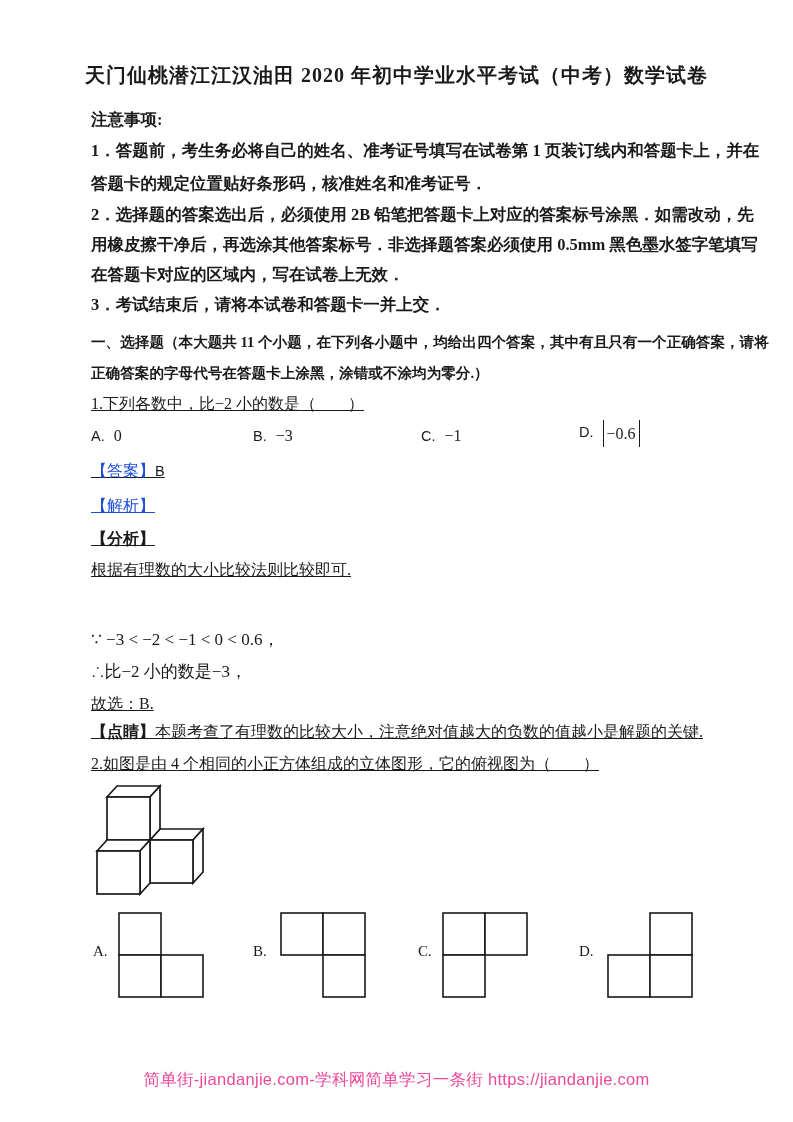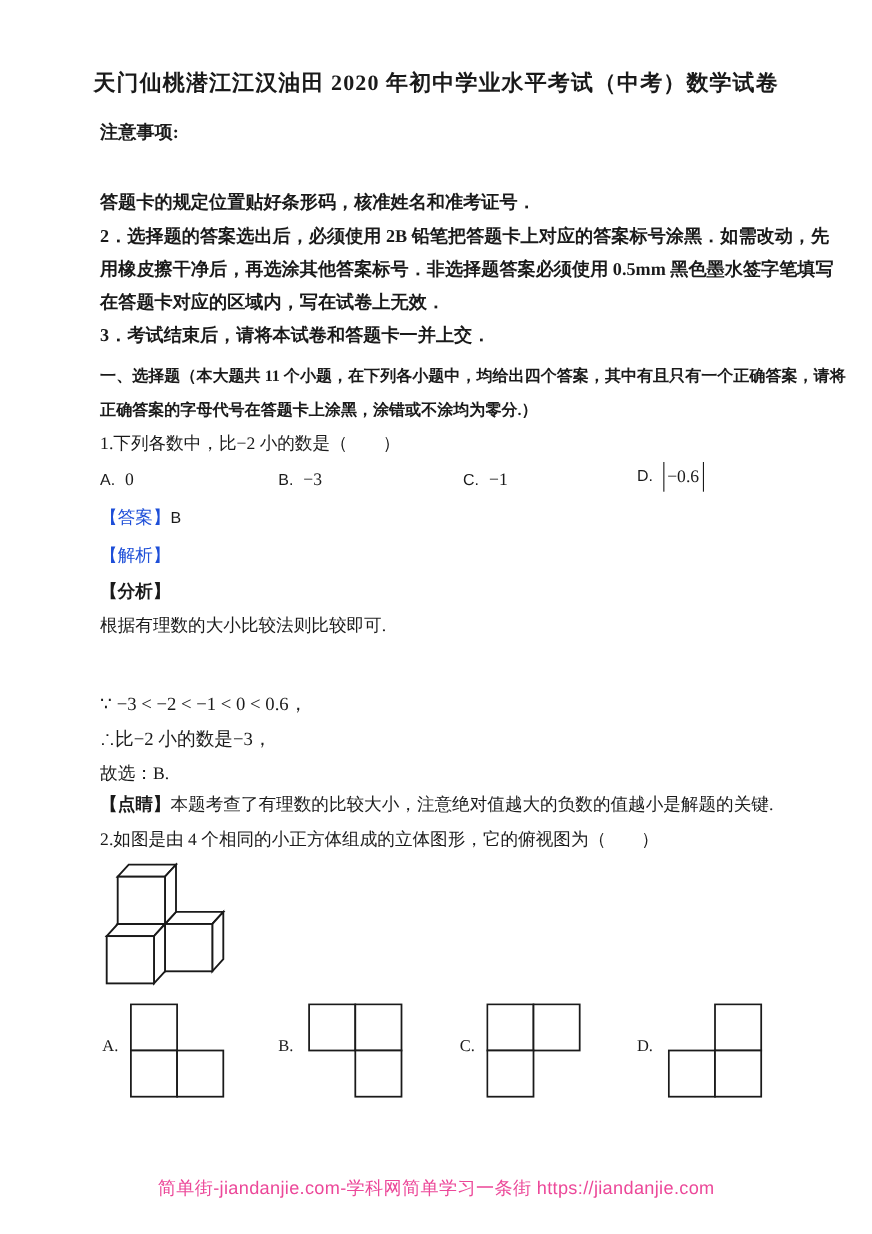--- a/index.html
+++ b/index.html
@@ -8,21 +8,21 @@
     width:751px;height:1122px;
     margin:0 auto;
     background:#ffffff;
     font-family:"Liberation Serif","DejaVu Serif",serif;
     color:#1a1a1a;
     overflow:hidden;
   }
   .ln{position:absolute;left:70px;white-space:nowrap;font-size:16.5px;line-height:24px;}
   .bold{font-weight:700;}
   .small{font-size:14.6px;}
-  .body-ln{font-size:16px;}
+  .body-ln{font-size:16px;text-decoration:underline;}
   .title{
     position:absolute;left:0;right:0;top:62px;
     text-align:center;font-size:20px;font-weight:700;letter-spacing:1px;
   }
   .blue{color:#1d4ed8;}
   .gray-footer{
     position:absolute;left:0;right:0;top:1069px;
     text-align:center;
     font-family:"Liberation Sans","DejaVu Sans",sans-serif;
     font-size:16.5px;color:#ec4899;letter-spacing:0.3px;
@@ -48,20 +48,21 @@
 </style>
 </head>
 <body>
 
 <div class="page">
 
   <div class="title">天门仙桃潜江江汉油田 2020 年初中学业水平考试（中考）数学试卷</div>
 
   <div class="ln bold" style="top:108px">注意事项:</div>
 
+  <div class="ln bold" style="top:139px">1．答题前，考生务必将自己的姓名、准考证号填写在试卷第 1 页装订线内和答题卡上，并在</div>
   <div class="ln bold" style="top:172px">答题卡的规定位置贴好条形码，核准姓名和准考证号．</div>
 
   <div class="ln bold" style="top:203px">2．选择题的答案选出后，必须使用 2B 铅笔把答题卡上对应的答案标号涂黑．如需改动，先</div>
   <div class="ln bold" style="top:233px">用橡皮擦干净后，再选涂其他答案标号．非选择题答案必须使用 0.5mm 黑色墨水签字笔填写</div>
   <div class="ln bold" style="top:263px">在答题卡对应的区域内，写在试卷上无效．</div>
 
   <div class="ln bold" style="top:293px">3．考试结束后，请将本试卷和答题卡一并上交．</div>
 
   <div class="ln bold small" style="top:330px">一、选择题（本大题共 11 个小题，在下列各小题中，均给出四个答案，其中有且只有一个正确答案，请将</div>
   <div class="ln bold small" style="top:361px">正确答案的字母代号在答题卡上涂黑，涂错或不涂均为零分.）</div>

